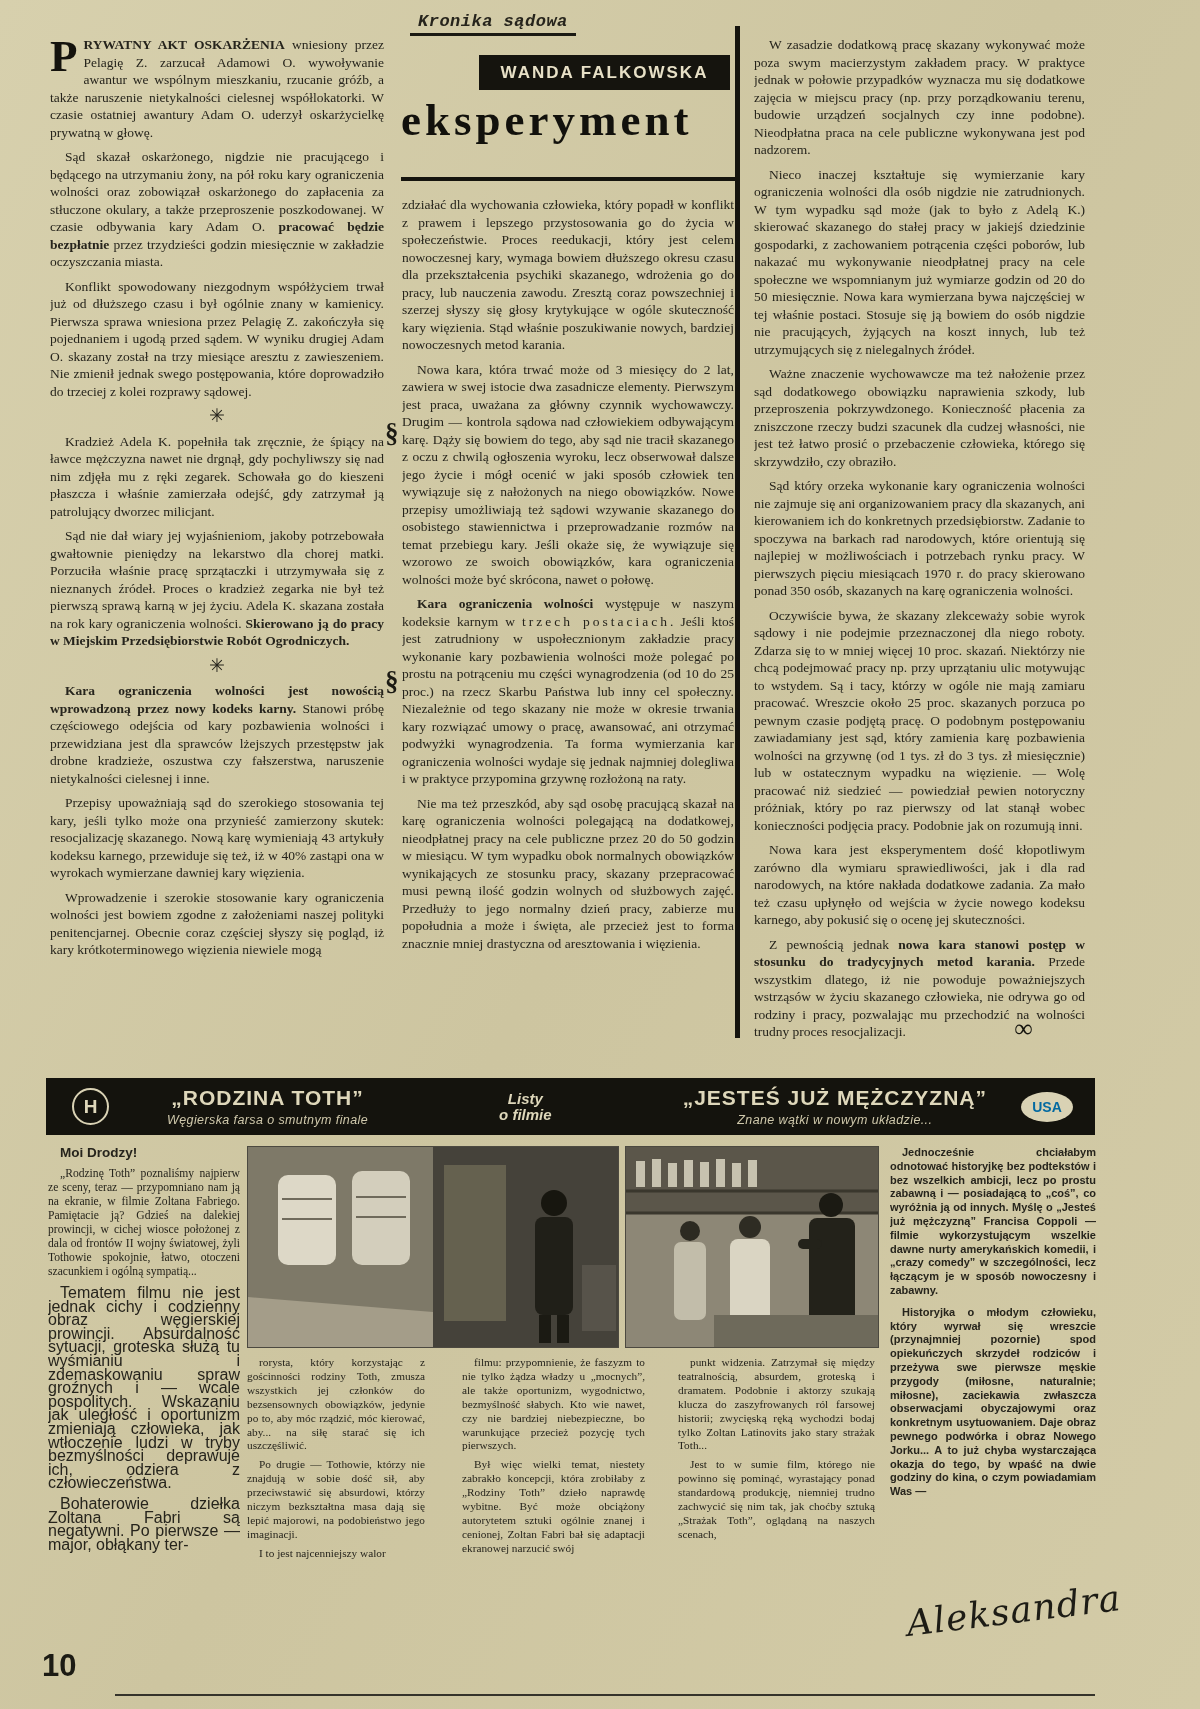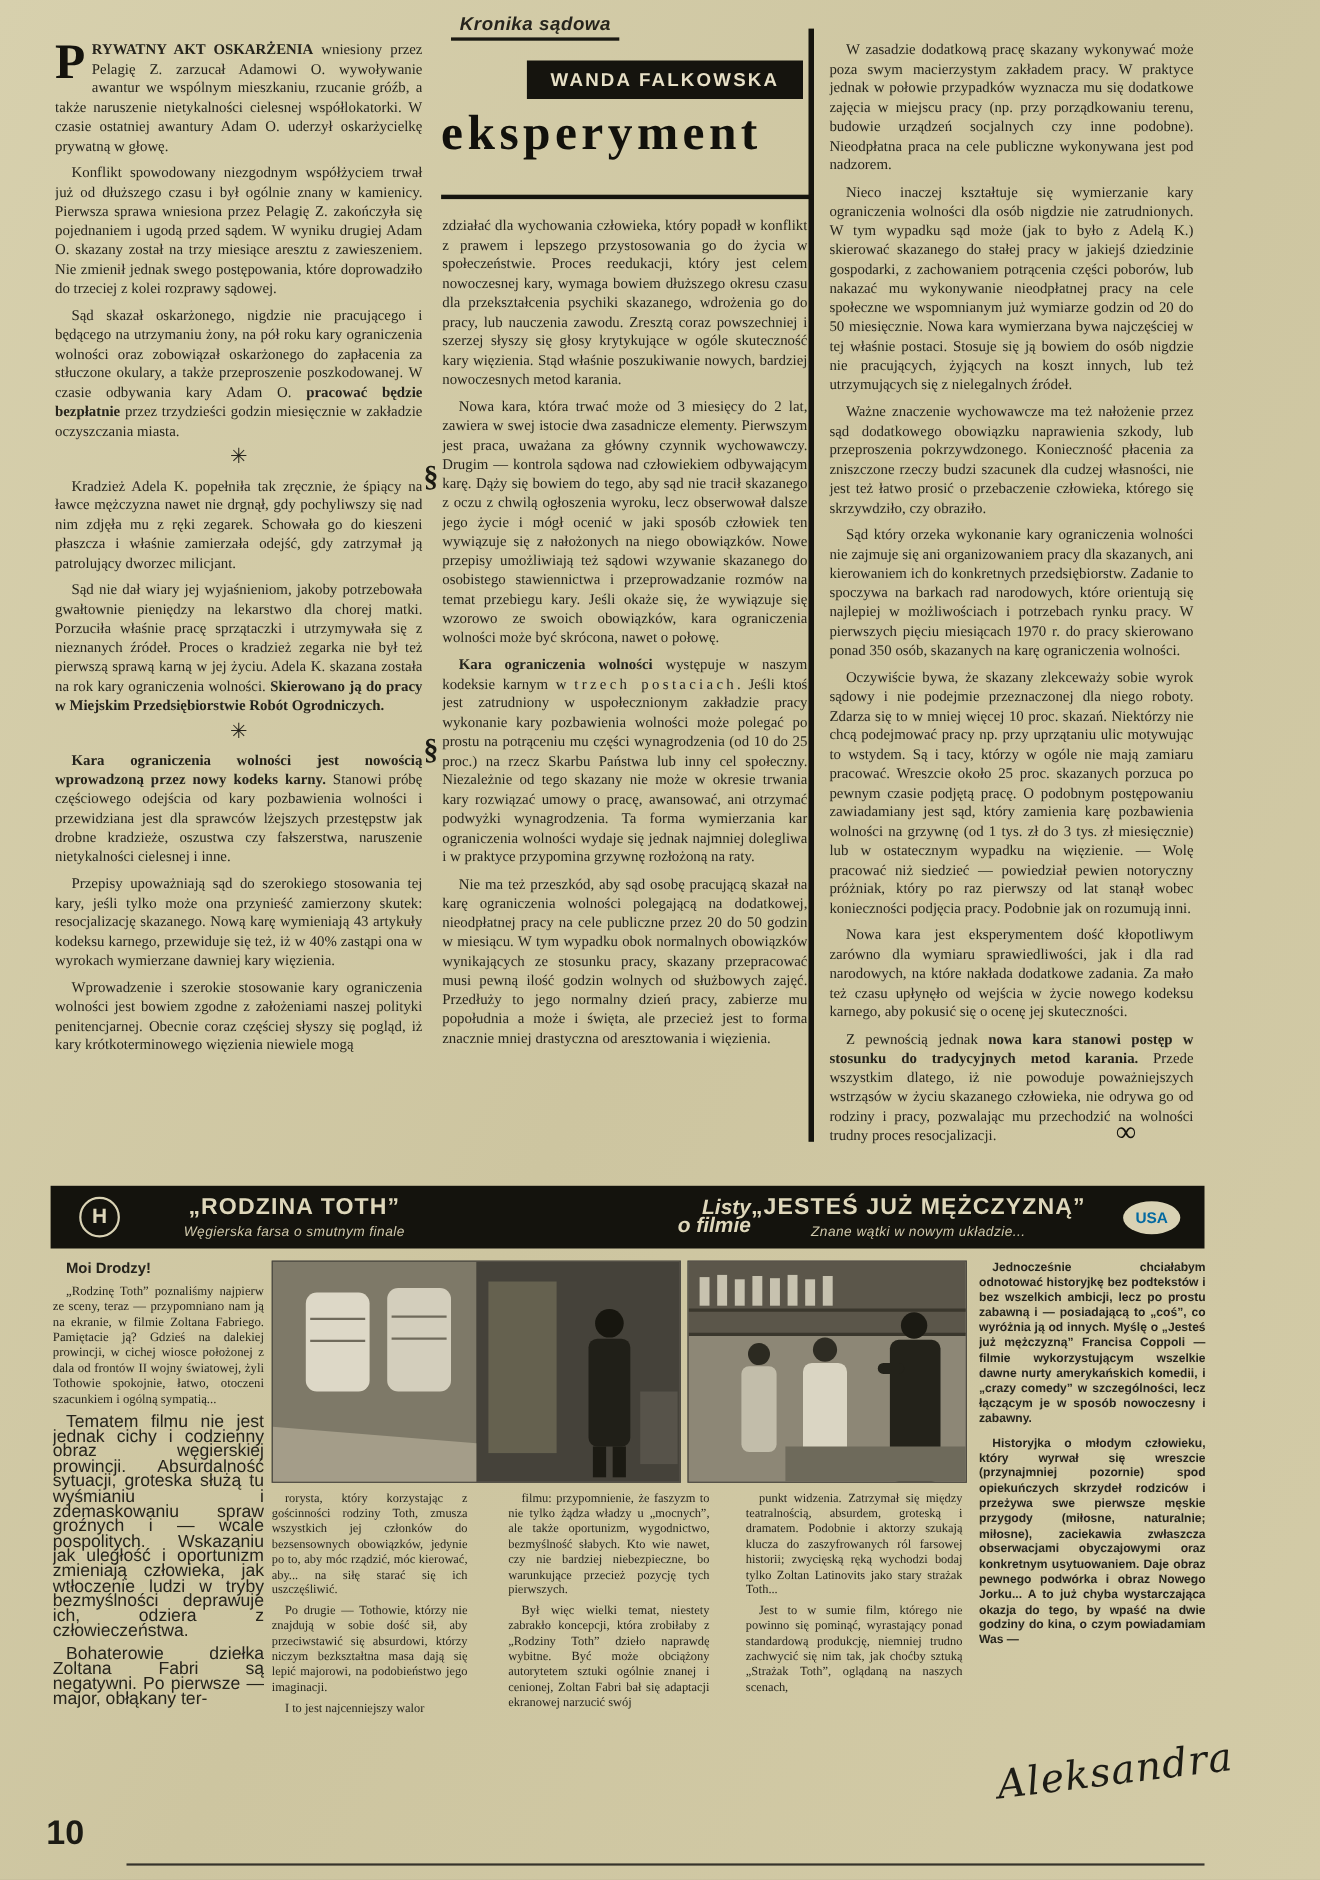--- a/index.html
+++ b/index.html
@@ -1,21 +1,21 @@
 <!DOCTYPE html>
 <html><head>
 <meta charset="utf-8">
 <style>
   html,body{margin:0;padding:0;background:#8e8877;}
   .page{position:relative;width:1200px;height:1709px;margin:0 auto;overflow:hidden;
         background:linear-gradient(118deg,#d7d0ad 0%,#cdc5a0 50%,#d3cba7 100%);
         font-family:"Liberation Serif",serif;color:#26241c;}
 
   
-  .kicker{position:absolute;left:410px;top:12px;font-family:Liberation Sans, sans-serif;
+  .kicker{position:absolute;left:410px;top:12px;font-family:Liberation Mono, monospace;
           font-style:italic;font-weight:bold;font-size:17px;letter-spacing:.5px;
           border-bottom:3px solid #1b1a13;padding:0 8px 2px;}
   .author-box{position:absolute;left:479px;top:55px;width:251px;height:35px;background:#15140e;
           display:flex;align-items:center;justify-content:center;
           font-family:"Liberation Sans",sans-serif;font-weight:bold;font-size:17px;
           color:#e7e0c6;letter-spacing:2px;}
   .headline{position:absolute;left:401px;top:94px;margin:0;width:338px;
           font-family:"Liberation Serif",serif;font-weight:bold;font-size:45px;
           letter-spacing:4px;color:#12110c;}
   .rule-v{position:absolute;left:735px;top:26px;width:5px;height:1012px;background:#15140e;}
@@ -38,21 +38,21 @@
             font-style:italic;font-weight:bold;font-size:26px;letter-spacing:-1px;color:#15140e;}
 
   
   .banner{position:absolute;left:46px;top:1078px;width:1049px;height:57px;background:#14130d;
           color:#ded7ba;display:flex;align-items:center;font-family:"Liberation Sans",sans-serif;}
   .badge-circle{width:33px;height:33px;border:2px solid #d9d2b4;border-radius:50%;flex:none;
           display:flex;align-items:center;justify-content:center;font-weight:bold;font-size:19px;margin-left:26px;}
   .banner-left{margin-left:58px;text-align:center;}
   .b-title{font-weight:bold;font-size:21px;letter-spacing:1px;white-space:nowrap;}
   .b-sub{font-style:italic;font-size:12.5px;margin-top:3px;letter-spacing:.4px;color:#cfc8ab;}
-  .banner-center{flex:1;text-align:right;font-style:italic;font-weight:bold;font-size:19px;line-height:16px;}
+  .banner-center{flex:1;text-align:center;font-style:italic;font-weight:bold;font-size:15px;line-height:16px;}
   .banner-right{text-align:center;}
   .badge-oval{width:52px;height:30px;background:#d9d2b4;color:#0369a1;border-radius:50%;flex:none;
           display:flex;align-items:center;justify-content:center;font-weight:bold;font-size:14px;
           margin:0 22px 0 34px;}
 
   
   .review-col{position:absolute;overflow:hidden;text-align:justify;}
   .colA{left:48px;top:1146px;width:192px;height:506px;font-size:11.6px;line-height:14px;}
   .rev-head{font-family:"Liberation Sans",sans-serif;font-weight:bold;font-size:13.5px;
             margin:0 0 5px;text-indent:20px;text-align:left;}
@@ -89,22 +89,22 @@
     <span>WANDA FALKOWSKA</span>
   </div>
   <h1 class="headline">eksperyment</h1>
   <div class="rule-v"></div>
   <div class="rule-h"></div>
   <div class="sec-mark sec1">§</div>
   <div class="sec-mark sec2">§</div>
 
   <div class="col col1">
     <p class="noind"><span class="dropcap">P</span><b>RYWATNY AKT OSKARŻENIA</b><span> wniesiony przez Pelagię Z. zarzucał Adamowi O. wywoływanie awantur we wspólnym mieszkaniu, rzucanie gróźb, a także naruszenie nietykalności cielesnej współlokatorki. W czasie ostatniej awantury Adam O. uderzył oskarżycielkę prywatną w głowę.</span></p>
+    <p><span>Sąd skazał oskarżonego, nigdzie nie pracującego i będącego na utrzymaniu żony, na pół roku kary ograniczenia wolności oraz zobowiązał oskarżonego do zapłacenia za stłuczone okulary, a także przeproszenie poszkodowanej. W czasie odbywania kary Adam O. </span><b>pracować będzie bezpłatnie</b><span> przez trzydzieści godzin miesięcznie w zakładzie oczyszczania miasta.</span></p>
     <p>Konflikt spowodowany niezgodnym współżyciem trwał już od dłuższego czasu i był ogólnie znany w kamienicy. Pierwsza sprawa wniesiona przez Pelagię Z. zakończyła się pojednaniem i ugodą przed sądem. W wyniku drugiej Adam O. skazany został na trzy miesiące aresztu z zawieszeniem. Nie zmienił jednak swego postępowania, które doprowadziło do trzeciej z kolei rozprawy sądowej.</p>
-    <p><span>Sąd skazał oskarżonego, nigdzie nie pracującego i będącego na utrzymaniu żony, na pół roku kary ograniczenia wolności oraz zobowiązał oskarżonego do zapłacenia za stłuczone okulary, a także przeproszenie poszkodowanej. W czasie odbywania kary Adam O. </span><b>pracować będzie bezpłatnie</b><span> przez trzydzieści godzin miesięcznie w zakładzie oczyszczania miasta.</span></p>
     <div class="star">✳</div>
     <p>Kradzież Adela K. popełniła tak zręcznie, że śpiący na ławce mężczyzna nawet nie drgnął, gdy pochyliwszy się nad nim zdjęła mu z ręki zegarek. Schowała go do kieszeni płaszcza i właśnie zamierzała odejść, gdy zatrzymał ją patrolujący dworzec milicjant.</p>
     <p><span>Sąd nie dał wiary jej wyjaśnieniom, jakoby potrzebowała gwałtownie pieniędzy na lekarstwo dla chorej matki. Porzuciła właśnie pracę sprzątaczki i utrzymywała się z nieznanych źródeł. Proces o kradzież zegarka nie był też pierwszą sprawą karną w jej życiu. Adela K. skazana została na rok kary ograniczenia wolności. </span><b>Skierowano ją do pracy w Miejskim Przedsiębiorstwie Robót Ogrodniczych.</b></p>
     <div class="star">✳</div>
     <p><b>Kara ograniczenia wolności jest nowością wprowadzoną przez nowy kodeks karny.</b><span> Stanowi próbę częściowego odejścia od kary pozbawienia wolności i przewidziana jest dla sprawców lżejszych przestępstw jak drobne kradzieże, oszustwa czy fałszerstwa, naruszenie nietykalności cielesnej i inne.</span></p>
     <p>Przepisy upoważniają sąd do szerokiego stosowania tej kary, jeśli tylko może ona przynieść zamierzony skutek: resocjalizację skazanego. Nową karę wymieniają 43 artykuły kodeksu karnego, przewiduje się też, iż w 40% zastąpi ona w wyrokach wymierzane dawniej kary więzienia.</p>
     <p>Wprowadzenie i szerokie stosowanie kary ograniczenia wolności jest bowiem zgodne z założeniami naszej polityki penitencjarnej. Obecnie coraz częściej słyszy się pogląd, iż kary krótkoterminowego więzienia niewiele mogą</p>
   </div>
 
   <div class="col col2">

